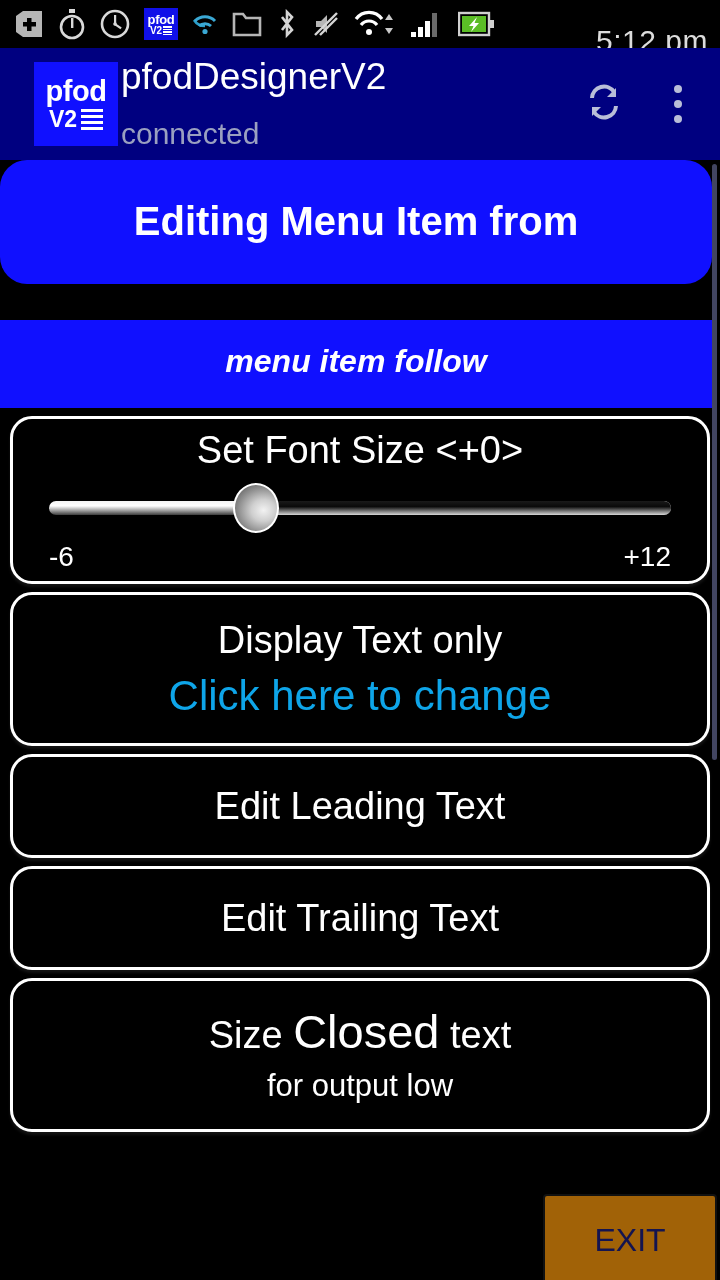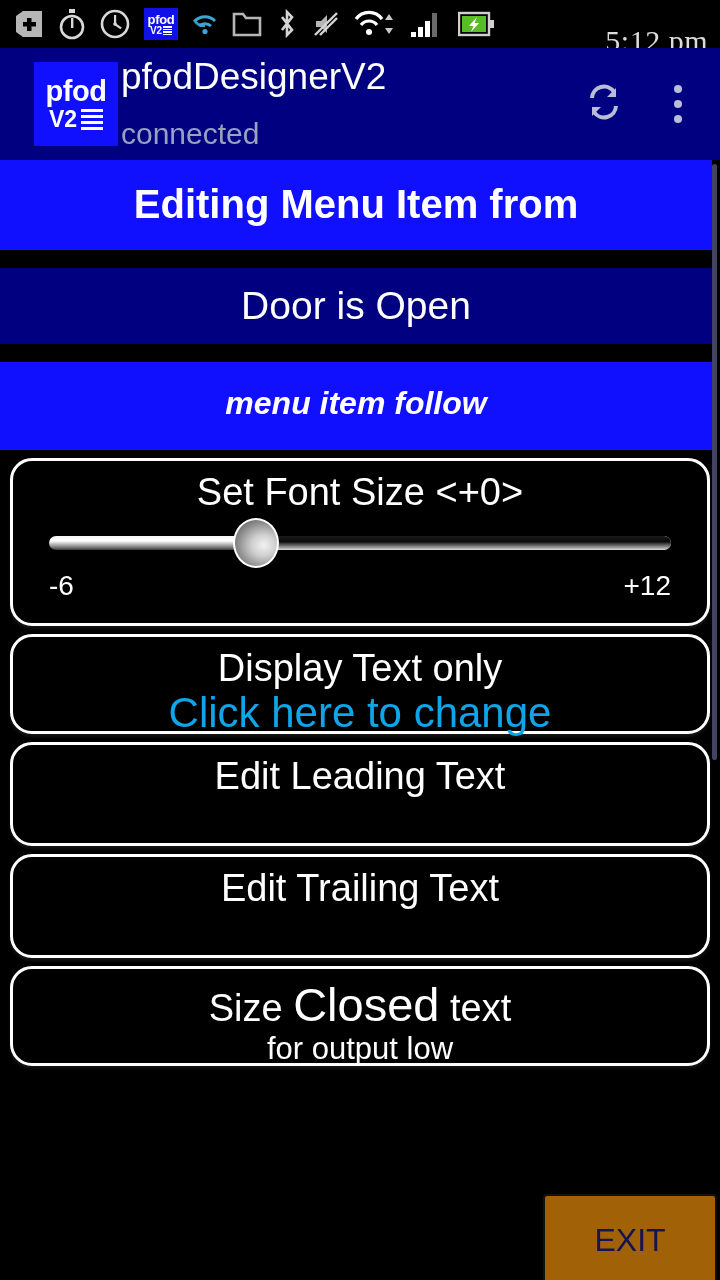--- a/index.html
+++ b/index.html
@@ -16,21 +16,21 @@
     width:720px; height:48px;
     background:#000;
     display:flex; align-items:center;
     padding:0 12px 0 14px;
     gap:14px;
   }
   .sb-icon{ display:flex; align-items:center; justify-content:center; flex:0 0 auto; }
   .sb-spacer{ flex:1 1 auto; }
   .sb-time{
     color:#dcdcdc; font-size:30px; letter-spacing:0.5px;
-    font-family:Liberation Serif, serif; white-space:nowrap;margin-top:33px;
+    font-family:Liberation Sans, sans-serif; white-space:nowrap;margin-top:33px;
   }
   .pfod-mini{
     width:34px; height:32px; background:#1010e8;
     display:flex; flex-direction:column; align-items:center; justify-content:center;
     line-height:1;
   }
   .pfod-mini .l1{ color:#fff; font-size:13px; font-weight:bold; letter-spacing:-0.3px;}
   .pfod-mini .l2{ color:#fff; font-size:10px; font-weight:bold; display:flex; align-items:center; gap:1px;}
   .mini-bars{ display:inline-flex; flex-direction:column; gap:1px; }
   .mini-bars i{ display:block; width:9px; height:1.5px; background:#fff; }
@@ -66,44 +66,45 @@
   .scrollbar{
     position:absolute; right:3px; top:4px; width:5px; height:596px;
     background:#5b5f86; opacity:.72; border-radius:3px;
   }
 
   .band{
     width:712px; text-align:center;
     display:flex; flex-direction:column; align-items:center; justify-content:center;
   }
   .band-editing{
-    background:#1010ff; height:90px; padding:4px 0 6px;
+    background:#1010ff; height:124px; padding:4px 0 6px;border-radius:27px;
   }
   .band-editing .l1{ color:#fff; font-size:40px; font-weight:bold; line-height:1.05; }
   .band-editing .l2{ color:#00f41a; font-size:40px; font-weight:bold; line-height:1.1; }
   .gap{ height:18px; background:#000; width:720px; }
   .band-item{
     background:#000080; height:76px;
   }
   .band-item .t{ color:#fff; font-size:39px; }
   .band-options{
     background:#1010ff; height:88px; padding-bottom:4px;
   }
   .band-options .t{ color:#fff; font-size:32px; font-weight:bold; font-style:italic; line-height:1.18; }
 
   
   .card{
     margin:8px auto 0;
     width:700px;
     background:#000;
     border:3px solid #ffffff;
     border-radius:22px;
-    display:flex; flex-direction:column; align-items:center; 
+    display:flex; flex-direction:column; align-items:center; justify-content:center;
     text-align:center;
     box-shadow:0 3px 3px rgba(255,255,255,.08);
+    gap:11px;
   }
   .card-slider{ height:168px; padding:10px 0 8px; }
   .slider-title{ color:#fff; font-size:38px; margin-bottom:8px; }
   .slider-row{ width:622px; position:relative; height:42px; display:flex; align-items:center; }
   .track{
     position:absolute; left:0; right:0; top:50%; transform:translateY(-50%);
     height:14px; border-radius:7px;
     background:linear-gradient(to bottom,#f5f5f5 0%,#ffffff 35%,#9a9a9a 70%,#3c3c3c 100%);
   }
   .track-right{
@@ -117,21 +118,21 @@
     transform:translate(-50%,-50%);
     background:radial-gradient(ellipse at 68% 55%, #f2f2f2 0%, #cfcfcf 30%, #8f8f8f 62%, #4a4a4a 100%);
     border:2px solid #ffffff;
   }
   .slider-labels{
     width:622px; display:flex; justify-content:space-between;
     color:#fff; font-size:28px; margin-top:6px;
   }
 
   .card-btn{ padding:10px 0; }
-  .btn-2line{ height:100px; }
+  .btn-2line{ height:154px; }
   .btn-1line{ height:104px; }
   .btn-main{ color:#fff; font-size:38px; line-height:1.12; }
   .btn-sub-yellow{ color:#0ea5e9; font-size:42px; font-weight:normal; line-height:1.1; }
   .btn-sub{ color:#fff; font-size:31px; line-height:1.12; }
   .big-word{ font-size:47px; }
 
   
   .exitwrap{
     position:absolute; right:0; bottom:0;
     width:180px; height:80px;
@@ -297,23 +298,20 @@
 <div class="content">
 
   <div class="scrollbar"></div>
 
   <div class="band band-editing">
     <div class="l1">Editing Menu Item from</div>
   </div>
 
   <div class="gap"></div>
 
-  <div class="band band-item">
-    <div class="t">Door is Open</div>
-  </div>
 
   <div class="gap"></div>
 
   <div class="band band-options">
     <div class="t">menu item follow</div>
   </div>
 
   <div class="card card-slider">
     <div class="slider-title">Set Font Size &lt;+0&gt;</div>
     <div class="slider-row">

